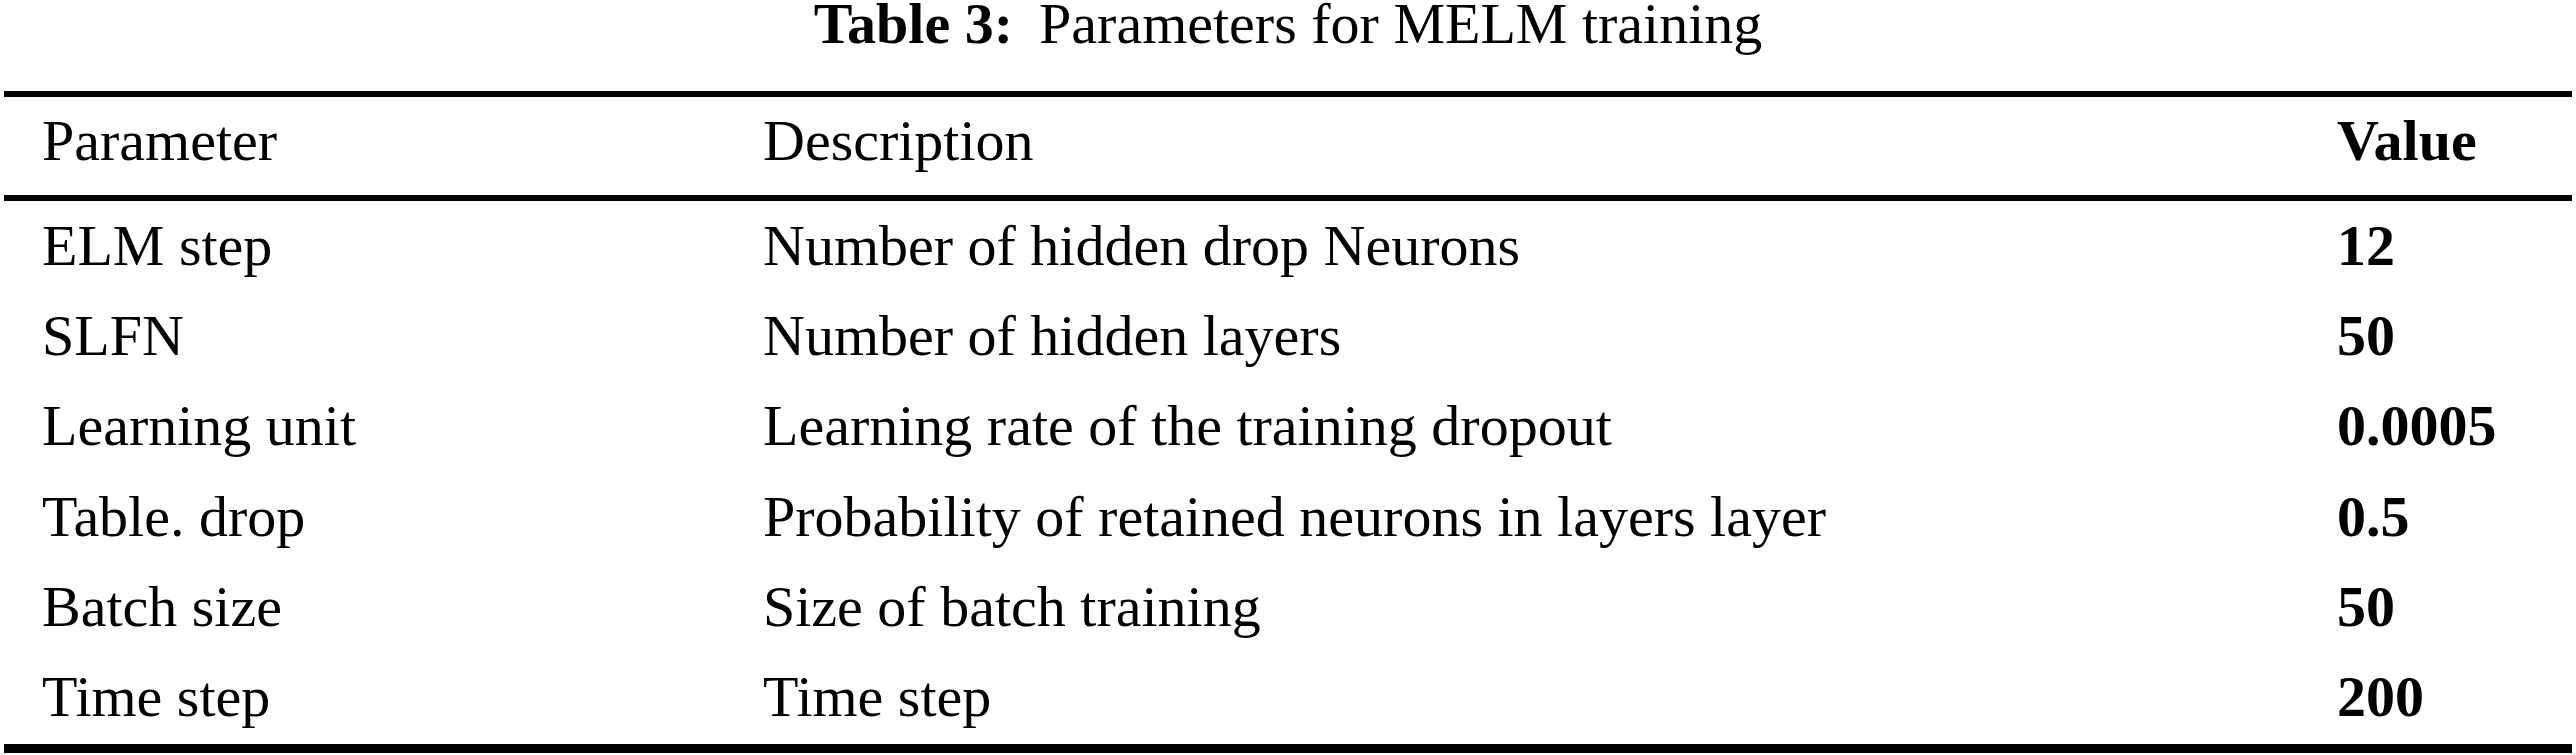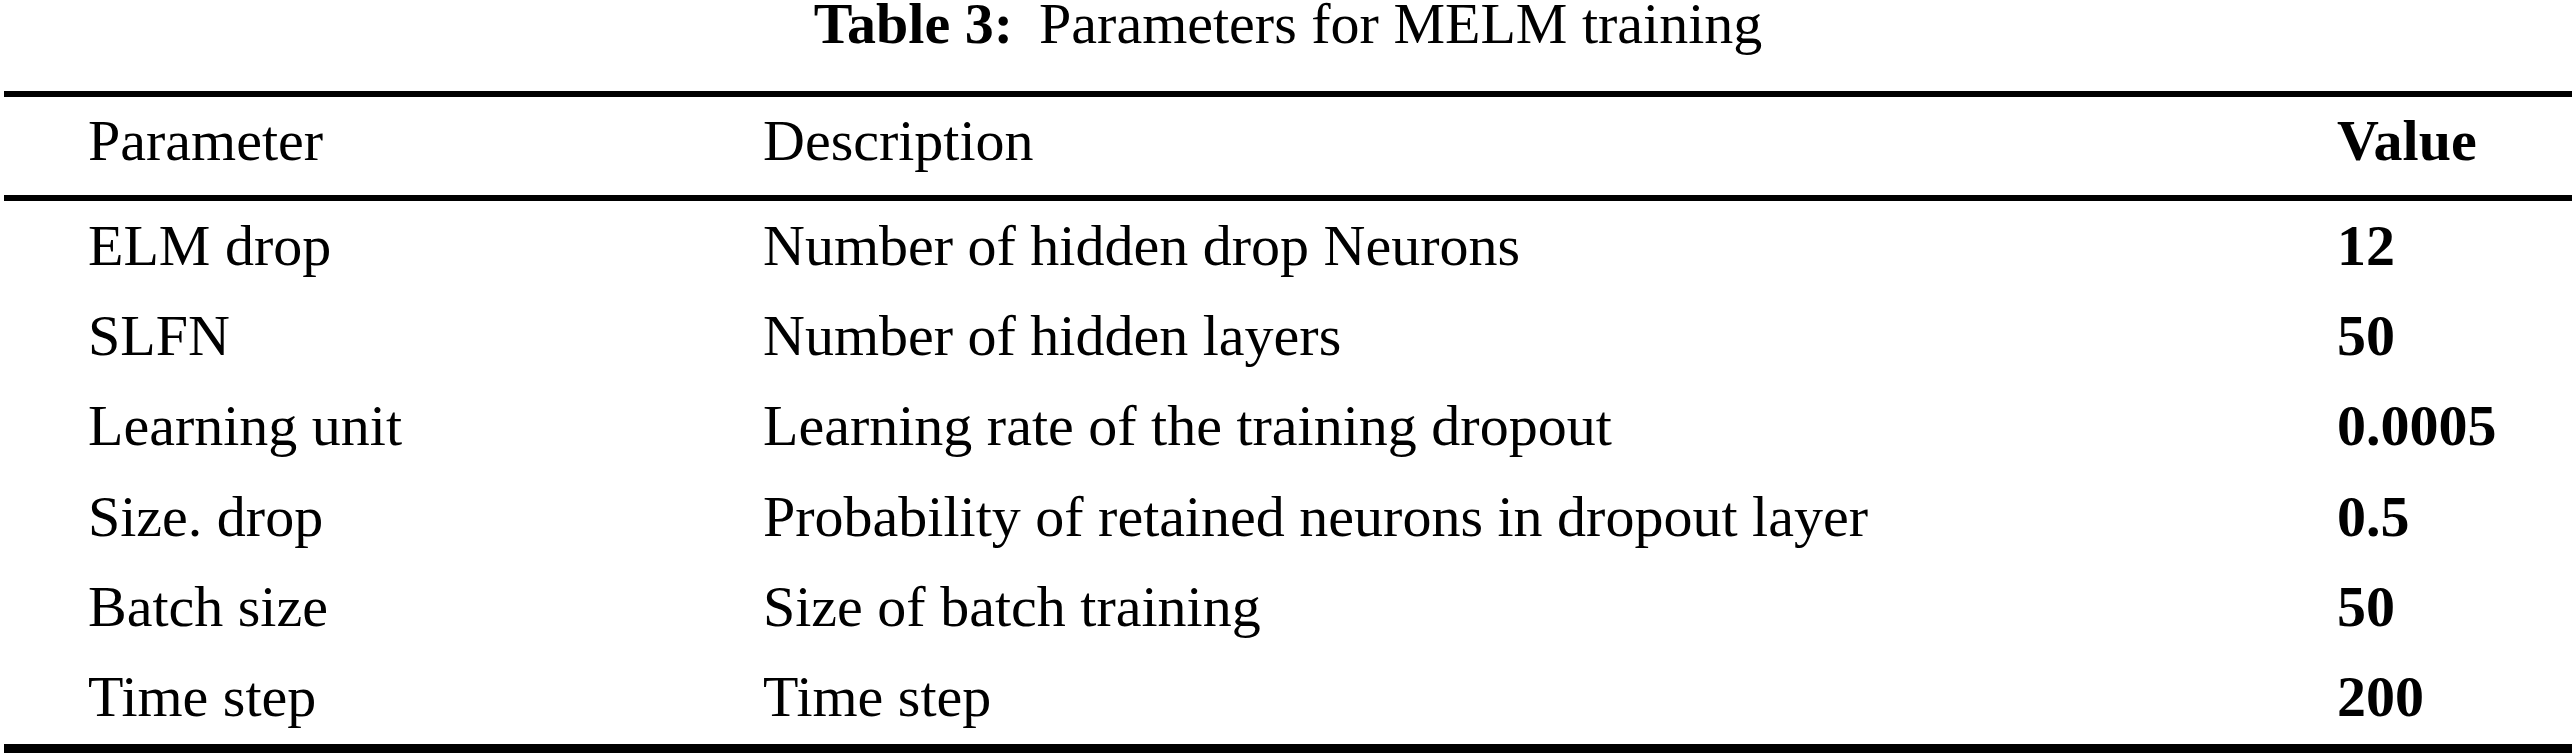--- a/index.html
+++ b/index.html
@@ -53,21 +53,21 @@
   .r0 { top: 217px;  }
   .r1 { top: 307px;  }
   .r2 { top: 397px;  }
   .r3 { top: 488px;  }
   .r4 { top: 578px;  }
   .r5 { top: 668px; }
   .cell {
     position: absolute;
     top: 0;
   }
-  .c1 { left: 42px; margin-left: 46px;   }
+  .c1 { left: 42px;   }
   .c2 { left: 763px; }
   .c3 { left: 2337px; font-weight: bold; }
 </style>
 </head>
 <body>
 
 <div class="page">
 
   <div class="title">
     <span class="title-label">Table 3:</span><span class="title-text">Parameters for MELM training</span>
@@ -77,40 +77,40 @@
 
   <div class="row row-header">
     <span class="cell c1">Parameter</span>
     <span class="cell c2">Description</span>
     <span class="cell c3">Value</span>
   </div>
 
   <div class="rule rule-mid"></div>
 
   <div class="row r0">
-    <span class="cell c1">ELM drop</span>
+    <span class="cell c1">ELM step</span>
     <span class="cell c2">Number of hidden drop Neurons</span>
     <span class="cell c3">12</span>
   </div>
 
   <div class="row r1">
     <span class="cell c1">SLFN</span>
     <span class="cell c2">Number of hidden layers</span>
     <span class="cell c3">50</span>
   </div>
 
   <div class="row r2">
     <span class="cell c1">Learning unit</span>
     <span class="cell c2">Learning rate of the training dropout</span>
     <span class="cell c3">0.0005</span>
   </div>
 
   <div class="row r3">
-    <span class="cell c1">Size. drop</span>
-    <span class="cell c2">Probability of retained neurons in dropout layer</span>
+    <span class="cell c1">Table. drop</span>
+    <span class="cell c2">Probability of retained neurons in layers layer</span>
     <span class="cell c3">0.5</span>
   </div>
 
   <div class="row r4">
     <span class="cell c1">Batch size</span>
     <span class="cell c2">Size of batch training</span>
     <span class="cell c3">50</span>
   </div>
 
   <div class="row r5">

